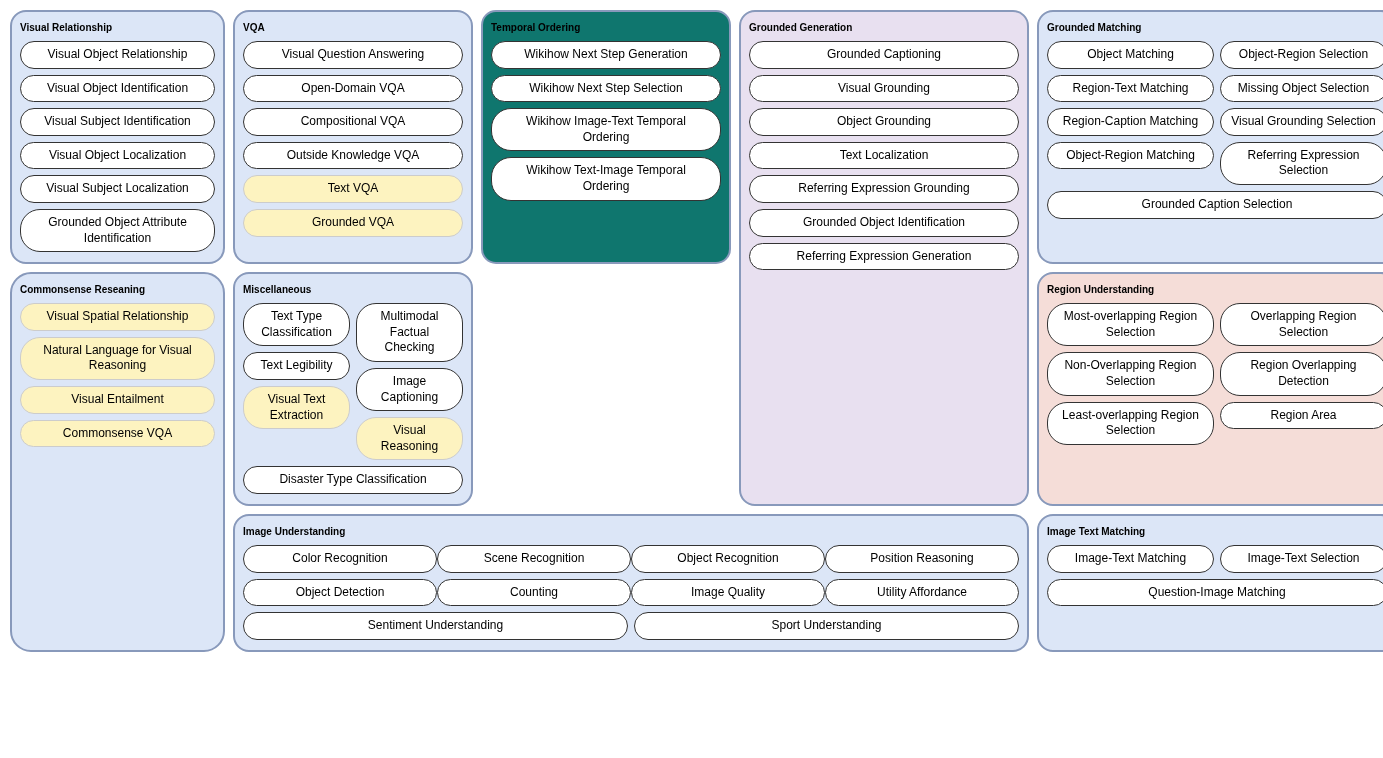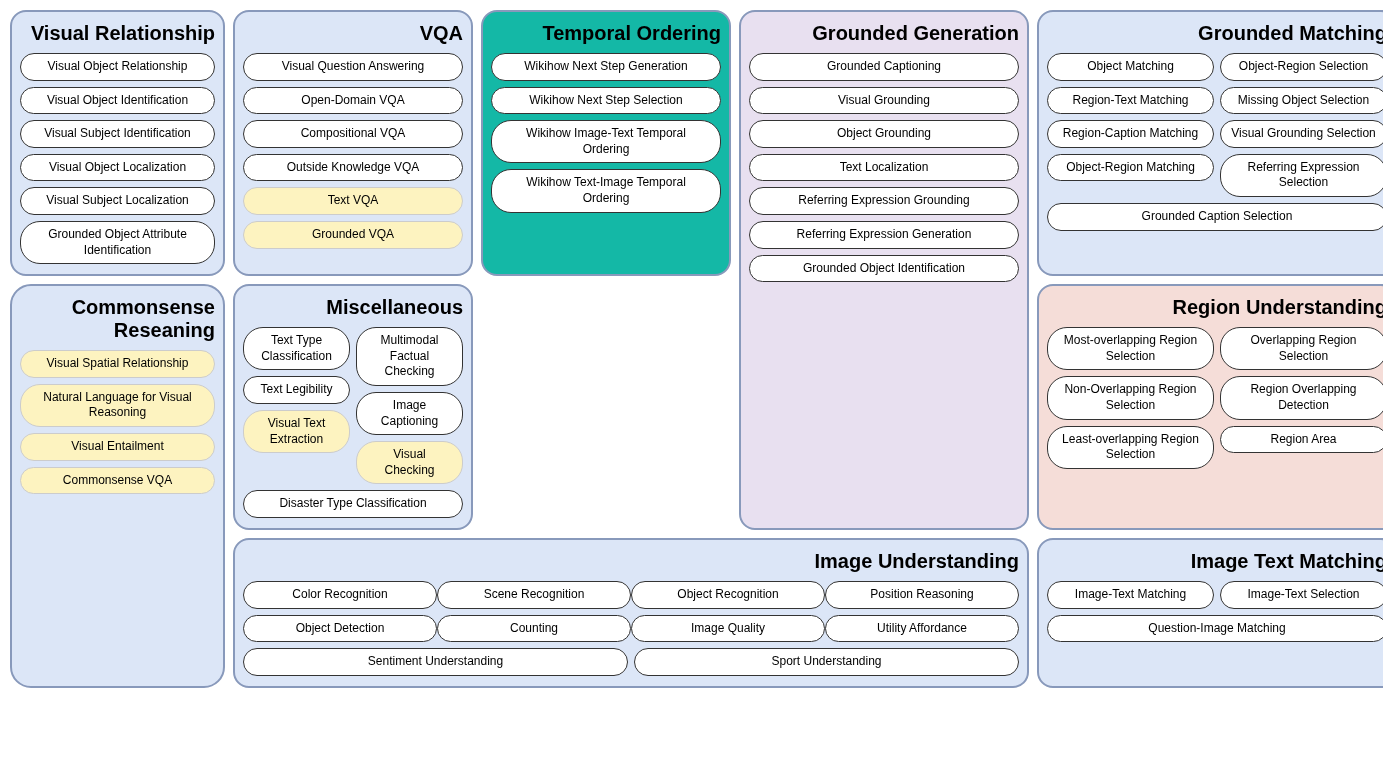--- a/index.html
+++ b/index.html
@@ -18,22 +18,22 @@
       gap: 8px;
       width: 100%;
     }
     .section {
       border-radius: 16px;
       padding: 10px 8px;
       border: 2px solid #8899bb;
     }
     .section-title {
       font-weight: bold;
-      font-size: 20px;
-      text-align: right;
+      font-size: 10px;
+      text-align: left;
       margin-bottom: 8px;
     }
     .tag {
       border: 1.5px solid #333;
       border-radius: 20px;
       padding: 5px 10px;
       text-align: center;
       background: #fff;
       font-size: 12px;
       line-height: 1.3;
@@ -58,23 +58,24 @@
       grid-row: 1;
     }
     
     .vqa-section {
       background: #dce6f7;
       grid-column: 2;
       grid-row: 1;
     }
     
     .to-section {
-      background: #14b8a6;
+      background: #0f766e;
       grid-column: 3;
       grid-row: 1;
+      border-radius: 15px;
     }
 
     
     .main-grid {
       display: grid;
       grid-template-columns: 215px 240px 250px 290px 360px;
       grid-template-rows: auto auto auto;
       gap: 8px;
       width: 100%;
     }
@@ -129,22 +130,22 @@
   </div>
 
   <div class="section" style="grid-column:4;grid-row:1/3;background:#e8e0f0;">
     <div class="section-title">Grounded Generation</div>
     <div class="tags-col">
       <div class="tag wide">Grounded Captioning</div>
       <div class="tag wide">Visual Grounding</div>
       <div class="tag wide">Object Grounding</div>
       <div class="tag wide">Text Localization</div>
       <div class="tag wide">Referring Expression Grounding</div>
+      <div class="tag wide">Grounded Object Identification</div>
       <div class="tag wide">Referring Expression Generation</div>
-      <div class="tag wide">Grounded Object Identification</div>
     </div>
   </div>
 
   <div class="section" style="grid-column:5;grid-row:1;background:#dce6f7;">
     <div class="section-title">Grounded Matching</div>
     <div class="two-col" style="margin-bottom:6px;">
       <div class="tags-col">
         <div class="tag">Object Matching</div>
         <div class="tag">Region-Text Matching</div>
         <div class="tag">Region-Caption Matching</div>
@@ -174,21 +175,21 @@
     <div class="section-title">Miscellaneous</div>
     <div class="two-col" style="margin-bottom:6px;">
       <div class="tags-col">
         <div class="tag">Text Type Classification</div>
         <div class="tag">Text Legibility</div>
         <div class="tag yellow">Visual Text Extraction</div>
       </div>
       <div class="tags-col">
         <div class="tag">Multimodal Factual Checking</div>
         <div class="tag">Image Captioning</div>
-        <div class="tag yellow">Visual Checking</div>
+        <div class="tag yellow">Visual Reasoning</div>
       </div>
     </div>
     <div class="tag wide">Disaster Type Classification</div>
   </div>
 
   <div class="section" style="grid-column:5;grid-row:2;background:#f5ddd8;">
     <div class="section-title">Region Understanding</div>
     <div class="two-col">
       <div class="tags-col">
         <div class="tag">Most-overlapping Region Selection</div>

